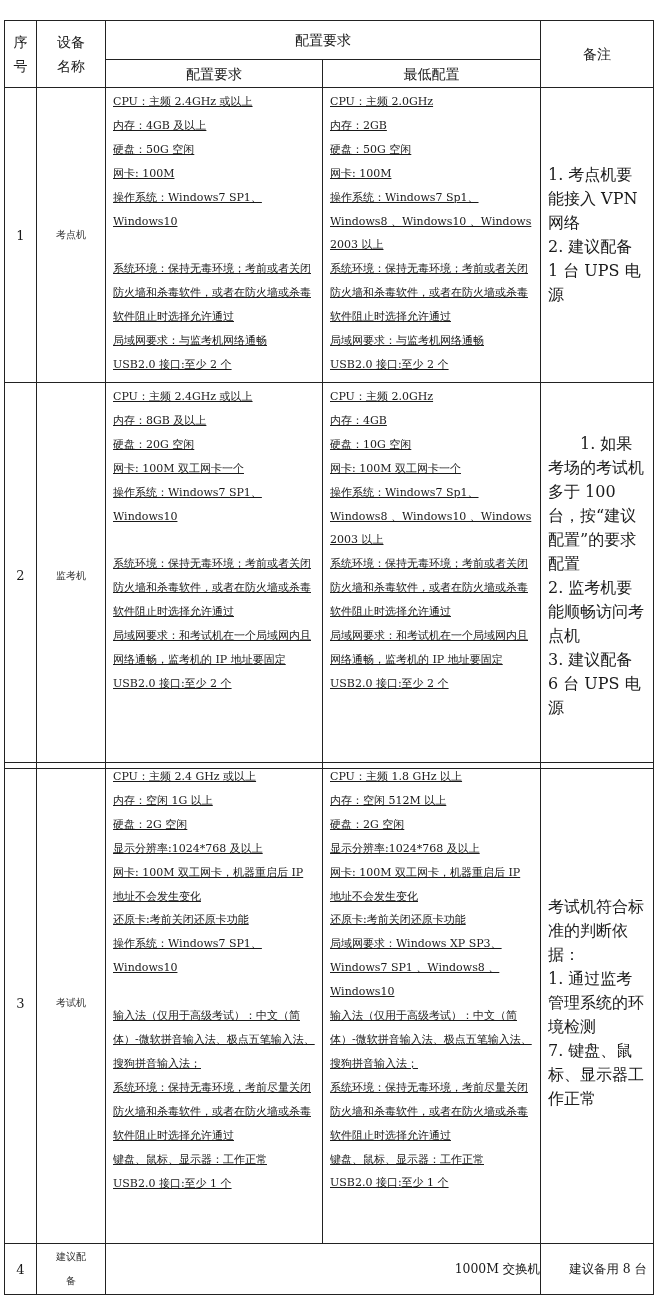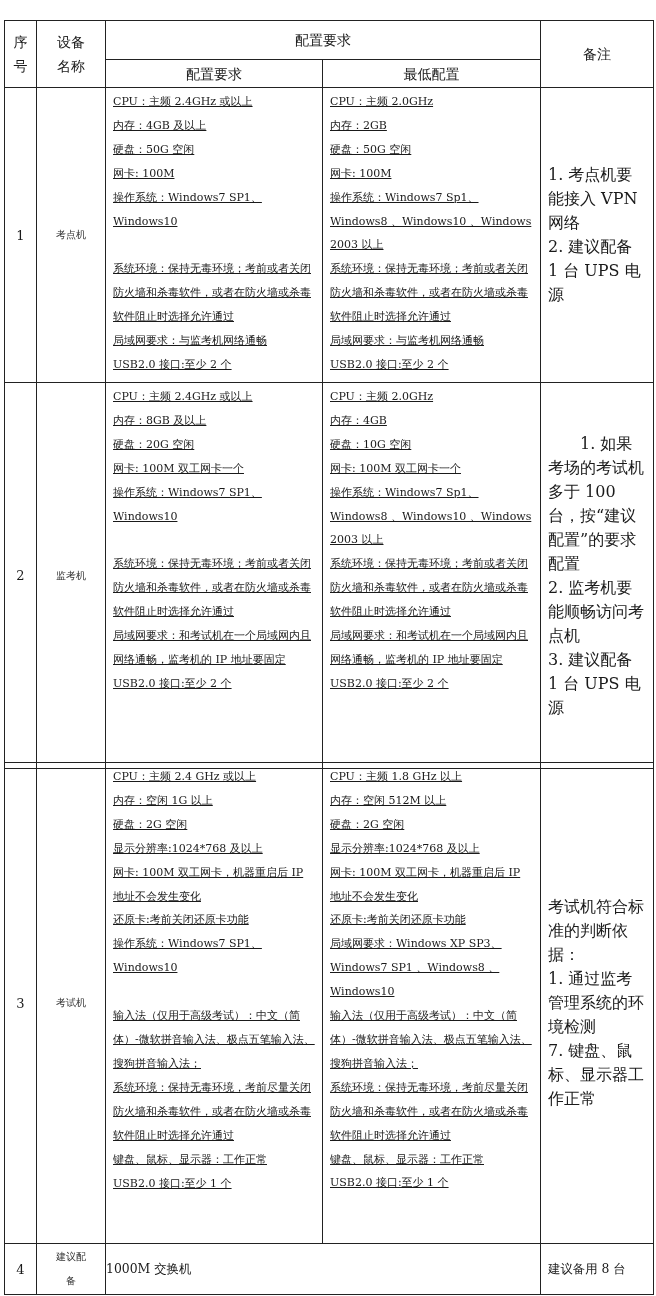--- a/index.html
+++ b/index.html
@@ -11,21 +11,21 @@
   .t2 { top: 762px; width: 649px; }
   .hdr { text-align: center; font-size: 14px; line-height: 24px;
          font-family: "DejaVu Sans", "Liberation Sans", sans-serif; }
   .num { text-align: center; font-size: 13px; }
   .name { text-align: center; font-size: 10px; line-height: 24px;
           font-family: "DejaVu Sans", "Liberation Sans", sans-serif; color: #333; }
   .spec { vertical-align: top; padding: 2px 6px 0 7px; font-size: 11px; line-height: 23.9px; text-decoration: underline; }
   .spec div { white-space: normal; }
   .note { font-size: 16px; line-height: 24px; padding: 0 6px 0 7px; }
   .note div { white-space: normal; }
-  .center { text-align: left; font-size: 12.4px; }
+  .center { text-align: right; font-size: 12.4px; }
   .blank { height: 24px; }
   .indent { text-indent: 2em; }
 </style>
 </head>
 <body>
 
 <table class="t1">
   <colgroup>
     <col style="width:32px">
       <col style="width:69px">
@@ -95,21 +95,21 @@
       <div>硬盘：10G 空闲</div>
       <div>网卡: 100M 双工网卡一个</div>
       <div>操作系统：Windows7 Sp1、Windows8 、Windows10 、Windows 2003 以上</div>
       <div>系统环境：保持无毒环境；考前或者关闭防火墙和杀毒软件，或者在防火墙或杀毒软件阻止时选择允许通过</div>
       <div>局域网要求：和考试机在一个局域网内且网络通畅，监考机的 IP 地址要固定</div>
       <div>USB2.0 接口:至少 2 个</div>
     </td>
     <td class="note">
       <div class="indent">1. 如果考场的考试机多于 100 台，按“建议配置”的要求配置</div>
       <div>2. 监考机要能顺畅访问考点机</div>
-      <div>3. 建议配备 1 台 UPS 电源</div>
+      <div>3. 建议配备 6 台 UPS 电源</div>
     </td>
   </tr>
 </tbody>
   </table>
 
 <table class="t2">
   <colgroup>
     <col style="width:32px">
       <col style="width:69px">
       <col style="width:217px">

